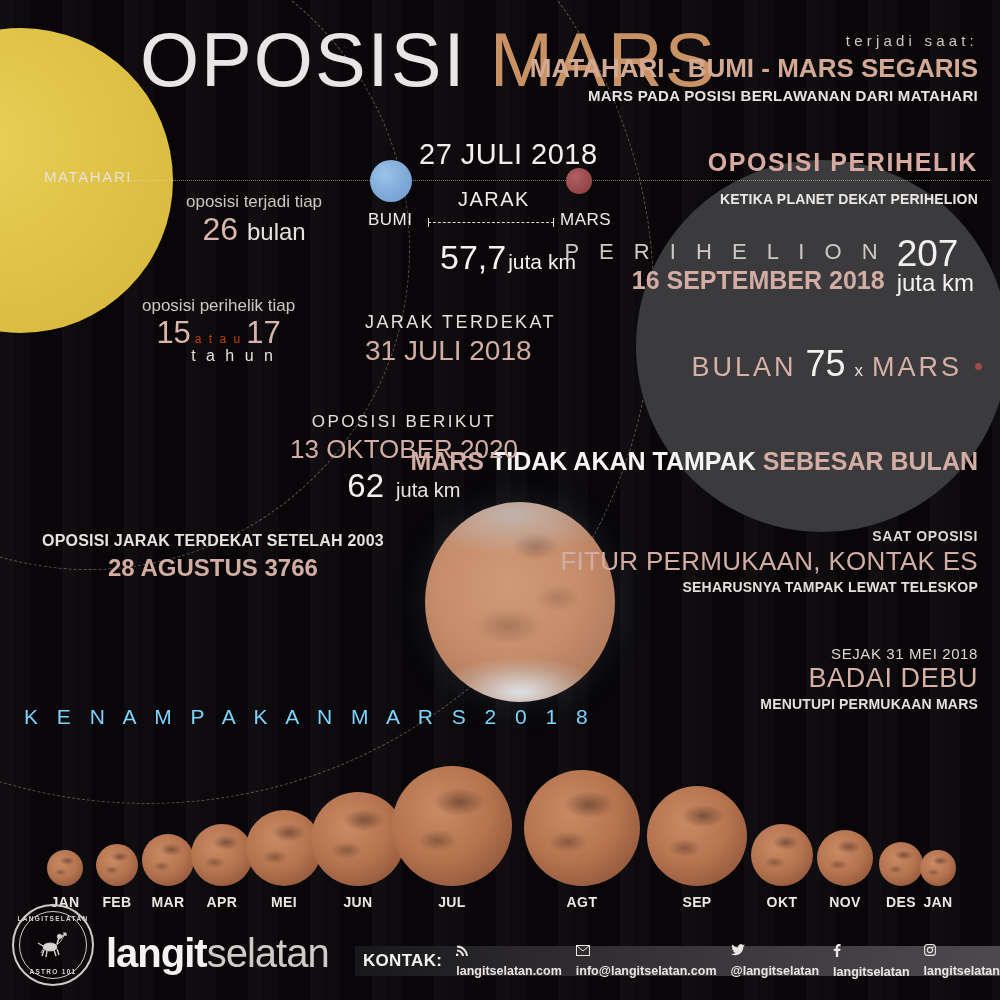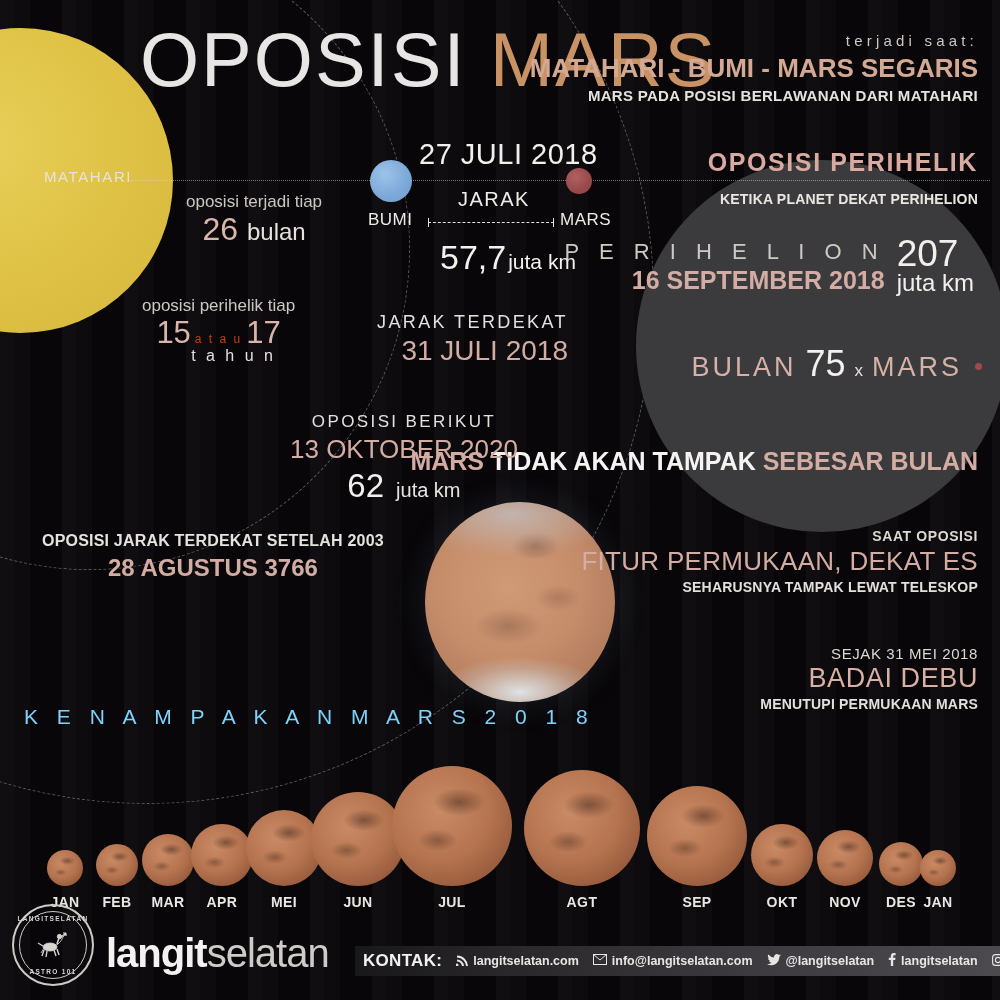--- a/index.html
+++ b/index.html
@@ -116,21 +116,21 @@
   .blk-26 .n{color:#d9b5ab;font-size:32px;font-weight:300;}
   .blk-26 .u{color:#e6e1dd;font-size:24px;font-weight:300;}
 
   .blk-15{position:absolute;left:142px;top:296px;z-index:7;text-align:center;}
   .blk-15 .a{color:#cdc7c2;font-size:17px;}
   .blk-15 .b{display:flex;align-items:baseline;justify-content:center;margin-top:-1px;}
   .blk-15 .n{color:#d9b5ab;font-size:31px;font-weight:300;}
   .blk-15 .atau{color:#c2410c;font-size:12px;letter-spacing:2px;padding:0 4px;}
   .blk-15 .th{color:#e6e1dd;font-size:16px;letter-spacing:3px;margin-top:-4px;margin-left:30px;}
 
-  .blk-jt{position:absolute;left:365px;top:312px;z-index:7;text-align:right;margin-left:12px;}
+  .blk-jt{position:absolute;left:365px;top:312px;z-index:7;text-align:left;}
   .blk-jt .a{color:#e4e0dc;font-size:18px;letter-spacing:2.4px;}
   .blk-jt .b{color:#d3ada3;font-size:28px;font-weight:500;margin-top:2px;}
 
   .blk-ob{position:absolute;left:290px;top:412px;z-index:7;text-align:center;}
   .blk-ob .a{color:#e4e0dc;font-size:17px;letter-spacing:2.4px;}
   .blk-ob .b{color:#d3ada3;font-size:26px;font-weight:500;margin-top:2px;}
   .blk-ob .c{display:flex;align-items:baseline;justify-content:center;gap:12px;margin-top:2px;}
   .blk-ob .n{color:#f2efec;font-size:33px;font-weight:300;}
   .blk-ob .u{color:#e8e4e0;font-size:20px;font-weight:300;}
 
@@ -162,21 +162,21 @@
   .logo-badge svg{position:absolute;left:50%;top:50%;transform:translate(-50%,-50%);}
 
   .wordmark{position:absolute;left:106px;bottom:24px;font-size:40px;letter-spacing:-1px;}
   .wordmark .w1{color:#f4f2f0;font-weight:700;}
   .wordmark .w2{color:#cfcbc7;font-weight:300;}
 
   .contactbar{position:absolute;left:355px;bottom:24px;width:645px;height:30px;
      background:linear-gradient(90deg,#18171a 0%,#2a282b 25%,#3c3a3e 60%,#4c4a4f 100%);
      display:flex;align-items:center;padding-left:8px;box-sizing:border-box;gap:14px;}
   .contactbar .kontak{color:#f3f1ef;font-size:17px;font-weight:700;letter-spacing:0.3px;}
-  .ci{display:flex;align-items:center;gap:5px;color:#e8e5e2;font-size:12.5px;font-weight:600;}
+  .ci{display:flex;align-items:flex-start;gap:5px;color:#e8e5e2;font-size:12.5px;font-weight:600;flex-direction:column;}
   .ci svg{flex:none;}
 </style>
 </head>
 <body>
 
 <div id="poster">
 
   <div class="texture"></div>
   <div class="texture2"></div>
 
@@ -231,21 +231,21 @@
       <span class="uk-dot"></span>
     </div>
   </div>
 
   <div class="tampak">
     <span class="s1">MARS </span><span class="s2">TIDAK AKAN TAMPAK</span><span class="s3"> SEBESAR BULAN</span>
   </div>
 
   <div class="saat">
     <div class="a">SAAT OPOSISI</div>
-    <div class="b">FITUR PERMUKAAN, DEKAT ES</div>
+    <div class="b">FITUR PERMUKAAN, KONTAK ES</div>
     <div class="c">SEHARUSNYA TAMPAK LEWAT TELESKOP</div>
   </div>
 
   <div class="badai">
     <div class="a">SEJAK 31 MEI 2018</div>
     <div class="b">BADAI DEBU</div>
     <div class="c">MENUTUPI PERMUKAAN MARS</div>
   </div>
 
   <div class="ctr-date">27 JULI 2018</div>

